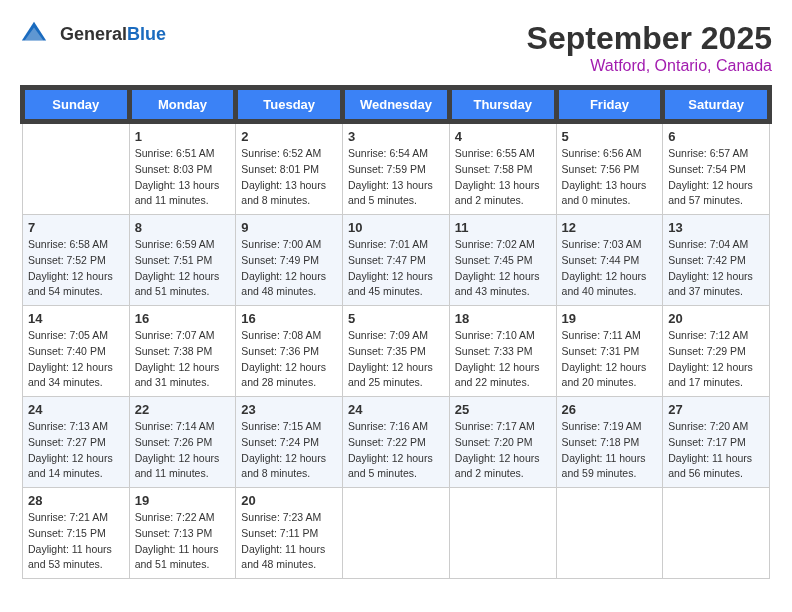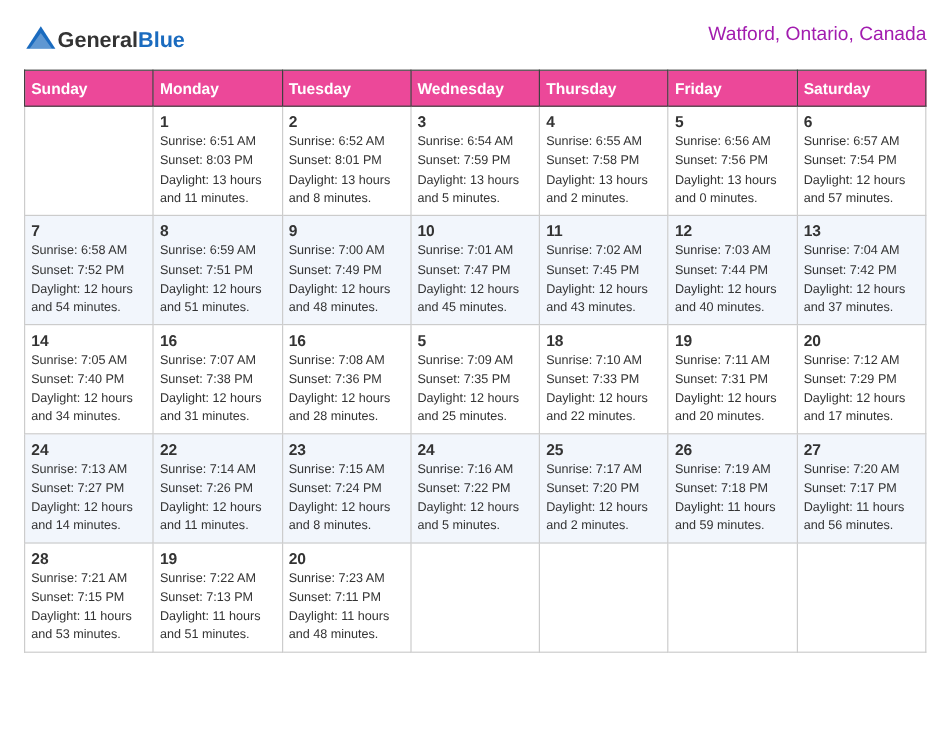--- a/index.html
+++ b/index.html
@@ -12,21 +12,21 @@
     }
     .header {
       display: flex;
       justify-content: space-between;
       align-items: flex-start;
       margin-bottom: 10px;
     }
     .logo {
       display: flex;
       align-items: center;
-      gap: 0;
+      gap: 12px;
     }
     .logo-text-general {
       font-size: 18px;
       font-weight: bold;
       color: #333;
       line-height: 1;
     }
     .logo-text-blue {
       font-size: 18px;
       font-weight: bold;
@@ -48,27 +48,27 @@
     .location-title {
       font-size: 16px;
       color: #a21caf;
     }
     table {
       width: 100%;
       border-collapse: collapse;
       font-size: 11px;
     }
     thead tr th {
-      background-color: #ec4899;
+      background-color: #3b82f6;
       color: #fff;
       padding: 7px 5px;
-      text-align: left;
+      text-align: center;
       font-size: 13px;
       font-weight: bold;
-      border: 1px solid #404040;
+      border: 5px solid #404040;
     }
     tbody tr td {
       border: 1px solid #ccc;
       vertical-align: top;
       padding: 5px;
       width: 107px;
       min-height: 80px;
       height: 90px;
     }
     .day-number {
@@ -100,20 +100,21 @@
   <div class="logo">
     <svg class="logo-icon" viewBox="0 0 30 30">
       <polygon points="15,2 28,22 2,22" fill="#1a6bbf"></polygon>
       <polygon points="15,8 25,22 5,22" fill="#fff" opacity="0.3"></polygon>
     </svg>
     <div>
       <span class="logo-text-general">General</span><span class="logo-text-blue">Blue</span>
     </div>
   </div>
   <div class="title-block">
+    <div class="month-title">September 2025</div>
     <div class="location-title">Watford, Ontario, Canada</div>
   </div>
 </div>
 
 <table>
   <thead>
     <tr>
     <th>Sunday</th>
         <th>Monday</th>
         <th>Tuesday</th>

